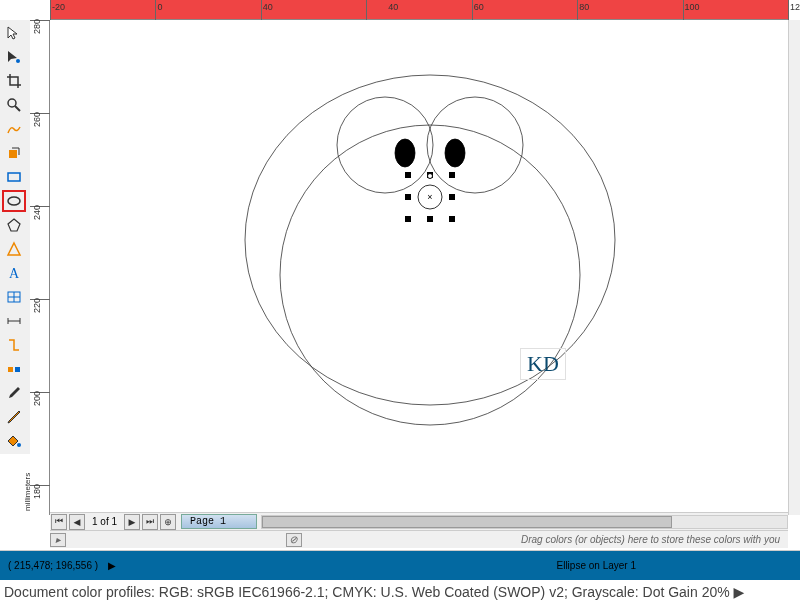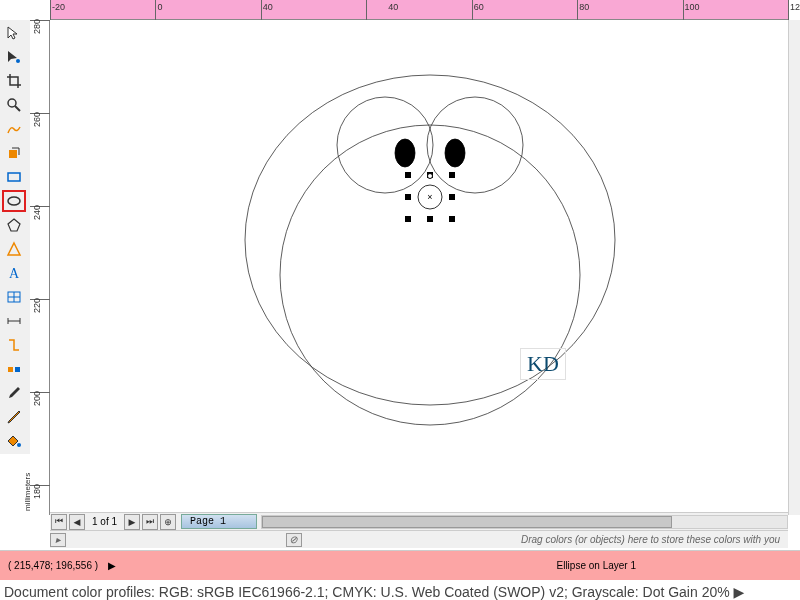--- a/index.html
+++ b/index.html
@@ -3,21 +3,21 @@
 <meta charset="utf-8">
 <style>
 * { margin: 0; padding: 0; box-sizing: border-box; }
 body { font-family: Tahoma, Arial, sans-serif; font-size: 11px; background: #fff; overflow: hidden; width: 800px; height: 600px; position: relative; }
 
 .toolbox { position: absolute; left: 0; top: 20px; width: 30px; background: #f0f0f0; display: flex; flex-direction: column; gap: 2px; padding: 2px; }
 .tool { width: 24px; height: 22px; display: flex; align-items: center; justify-content: center; cursor: pointer; border: 1px solid transparent; }
 .tool.selected { border: 2px solid #e02020; }
 .tool svg { width: 16px; height: 16px; }
 
-.ruler-h { position: absolute; left: 50px; top: 0; right: 12px; height: 20px; background: #f9a8d4; border-bottom: 1px solid #888; }
+.ruler-h { position: absolute; left: 50px; top: 0; right: 12px; height: 20px; background: #ef4444; border-bottom: 1px solid #888; }
 .ruler-h .tick { position: absolute; top: 0; height: 20px; border-left: 1px solid #666; }
 .ruler-h .label { position: absolute; top: 2px; font-size: 9px; color: #333; }
 
 .ruler-v { position: absolute; left: 30px; top: 20px; width: 20px; bottom: 85px; background: #fff; border-right: 1px solid #888; }
 .ruler-v .tick { position: absolute; left: 0; width: 20px; border-top: 1px solid #666; }
 .ruler-v .label { position: absolute; left: 2px; font-size: 9px; color: #333; transform: rotate(-90deg); transform-origin: left top; }
 .ruler-v .unit { position: absolute; bottom: 4px; left: 2px; font-size: 8px; color: #333; transform: rotate(-90deg); transform-origin: left bottom; white-space: nowrap; }
 
 .canvas { position: absolute; left: 50px; top: 20px; right: 12px; bottom: 85px; background: #fff; overflow: hidden; }
 
@@ -26,21 +26,21 @@
 .page-nav { position: absolute; left: 50px; bottom: 70px; right: 12px; height: 18px; background: #f0f0f0; display: flex; align-items: center; border-top: 1px solid #ccc; }
 .nav-btn { width: 16px; height: 16px; display: flex; align-items: center; justify-content: center; cursor: pointer; font-size: 9px; color: #333; border: 1px solid #999; background: #e8e8e8; margin: 0 1px; }
 .page-of { font-size: 10px; padding: 0 6px; }
 .page-tab { background: #c8d4ek; border: 1px solid #7a9; padding: 1px 30px 1px 8px; font-size: 10px; margin-left: 4px; background: linear-gradient(#d0e0f0, #a8c4e0); font-family: Liberation Mono, monospace; }
 .hscroll-track { flex: 1; height: 14px; background: #e8e8e8; margin-left: 4px; border: 1px solid #ccc; position: relative; }
 .hscroll-thumb { position: absolute; left: 0; width: 78%; top: 0; bottom: 0; background: #c8c8c8; border: 1px solid #999; }
 
 .color-strip { position: absolute; left: 50px; bottom: 52px; right: 12px; height: 18px; background: #f0f0f0; display: flex; align-items: center; font-size: 10px; font-style: italic; color: #666; justify-content: flex-end; padding-right: 8px; border-top: 1px solid #ccc; }
 .color-strip .palette-btn { width: 16px; height: 14px; border: 1px solid #999; margin-right: 2px; background: #e8e8e8; cursor: pointer; display:flex; align-items:center; justify-content:center; }
 
-.status-bar { position: absolute; left: 0; bottom: 20px; right: 0; height: 30px; background: #fca5a5; border-top: 1px solid #ccc; display: flex; align-items: center; padding: 0 4px; font-size: 10px; }
+.status-bar { position: absolute; left: 0; bottom: 20px; right: 0; height: 30px; background: #0369a1; border-top: 1px solid #ccc; display: flex; align-items: center; padding: 0 4px; font-size: 10px; }
 .coord-box { padding: 2px 4px; }
 .status-right { margin-left: auto; padding-right: 160px; }
 
 .profile-bar { position: absolute; left: 0; bottom: 0; right: 0; height: 18px; font-size: 14px; color: #444; padding: 2px 4px; white-space: nowrap; overflow: hidden; margin-top: 12px; }
 
 .sel-handle { position: absolute; width: 6px; height: 6px; background: #000; }
 .sel-center { position: absolute; width: 10px; height: 10px; font-size: 9px; text-align: center; line-height: 10px; }
 
 .watermark { position: absolute; color: #0c4a6e; font-size: 22px; font-family: Georgia, serif; border: 1px solid #e0e0e0; padding: 2px 6px; }
 </style>

